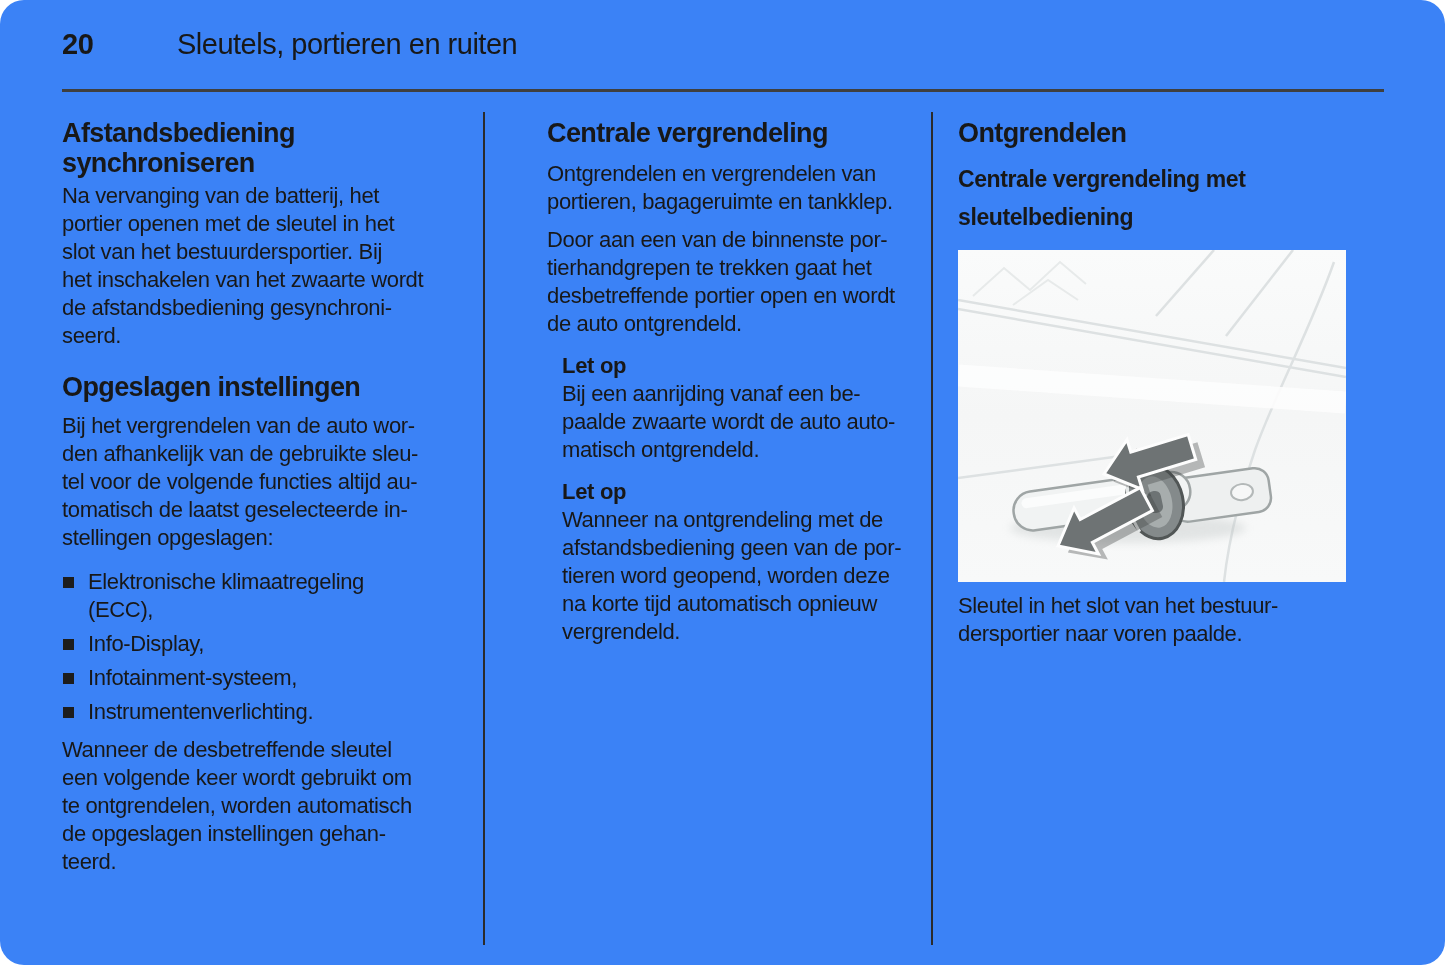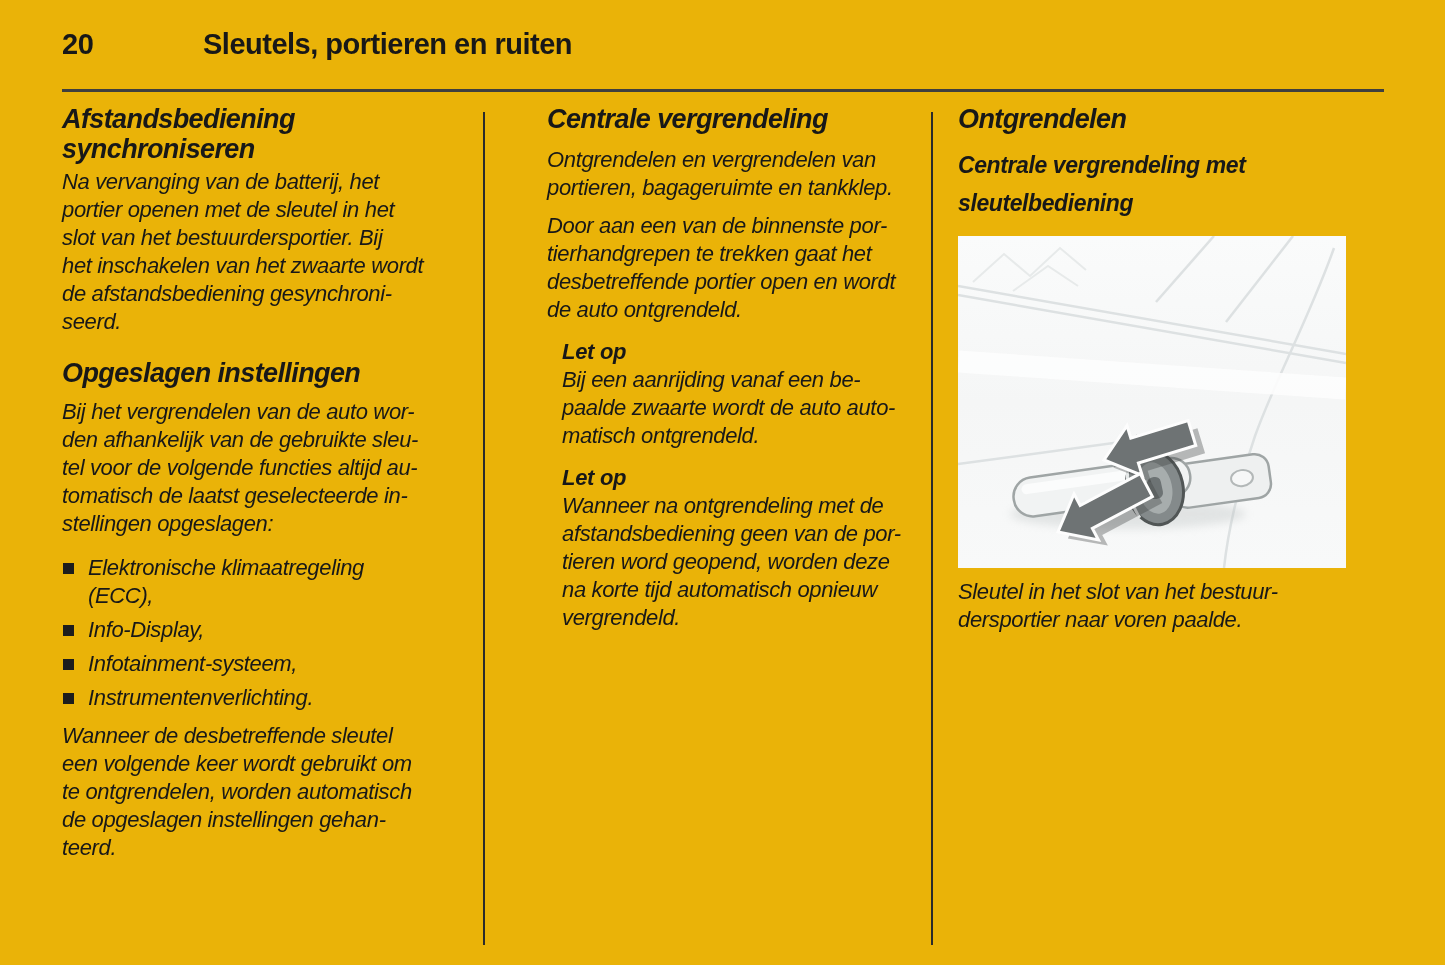--- a/index.html
+++ b/index.html
@@ -1,42 +1,43 @@
 <!DOCTYPE html>
 <html><head>
 <meta charset="utf-8">
 <style>
   * { margin:0; padding:0; box-sizing:border-box; }
   html,body { background:#ffffff; }
   .page {
     position:relative;
     width:1445px; height:965px;
-    background:#eab308;
+    background:#3b82f6;
     font-family:"Liberation Sans", sans-serif;
     color:#181818;
     overflow:hidden;
+    border-radius:24px;
   }
   .hdr-num {
     position:absolute; left:62px; top:28px;
     font-size:29px; font-weight:bold; letter-spacing:-0.5px;
   }
   .hdr-title {
     position:absolute; left:177px; top:28px;
-    font-size:29px; font-weight:bold; letter-spacing:-0.5px;margin-left:26px;
+    font-size:29px; font-weight:normal; letter-spacing:-0.5px;
   }
   .hdr-rule {
     position:absolute; left:62px; top:89px;
     width:1322px; height:3px; background:#3f3f3f;
   }
   .vdiv {
     position:absolute; top:112px; height:833px; width:2px; background:#2b2b2b;
   }
   .vdiv.d1 { left:483px; }
   .vdiv.d2 { left:931px; }
-  .col { position:absolute; top:98px;font-style:italic; }
+  .col { position:absolute; top:112px; }
   .col.c1 { left:62px;  width:400px; }
   .col.c2 { left:511px; width:400px;margin-left:36px; }
   .col.c3 { left:958px; width:388px; }
   h2 {
     font-size:27px; line-height:30px; font-weight:bold;
     letter-spacing:-0.6px; margin-top:6px; white-space:pre-line;
   }
   h2.gap { margin-top:22px; }
   .body {
     font-size:22px; line-height:28px; letter-spacing:-0.35px;

